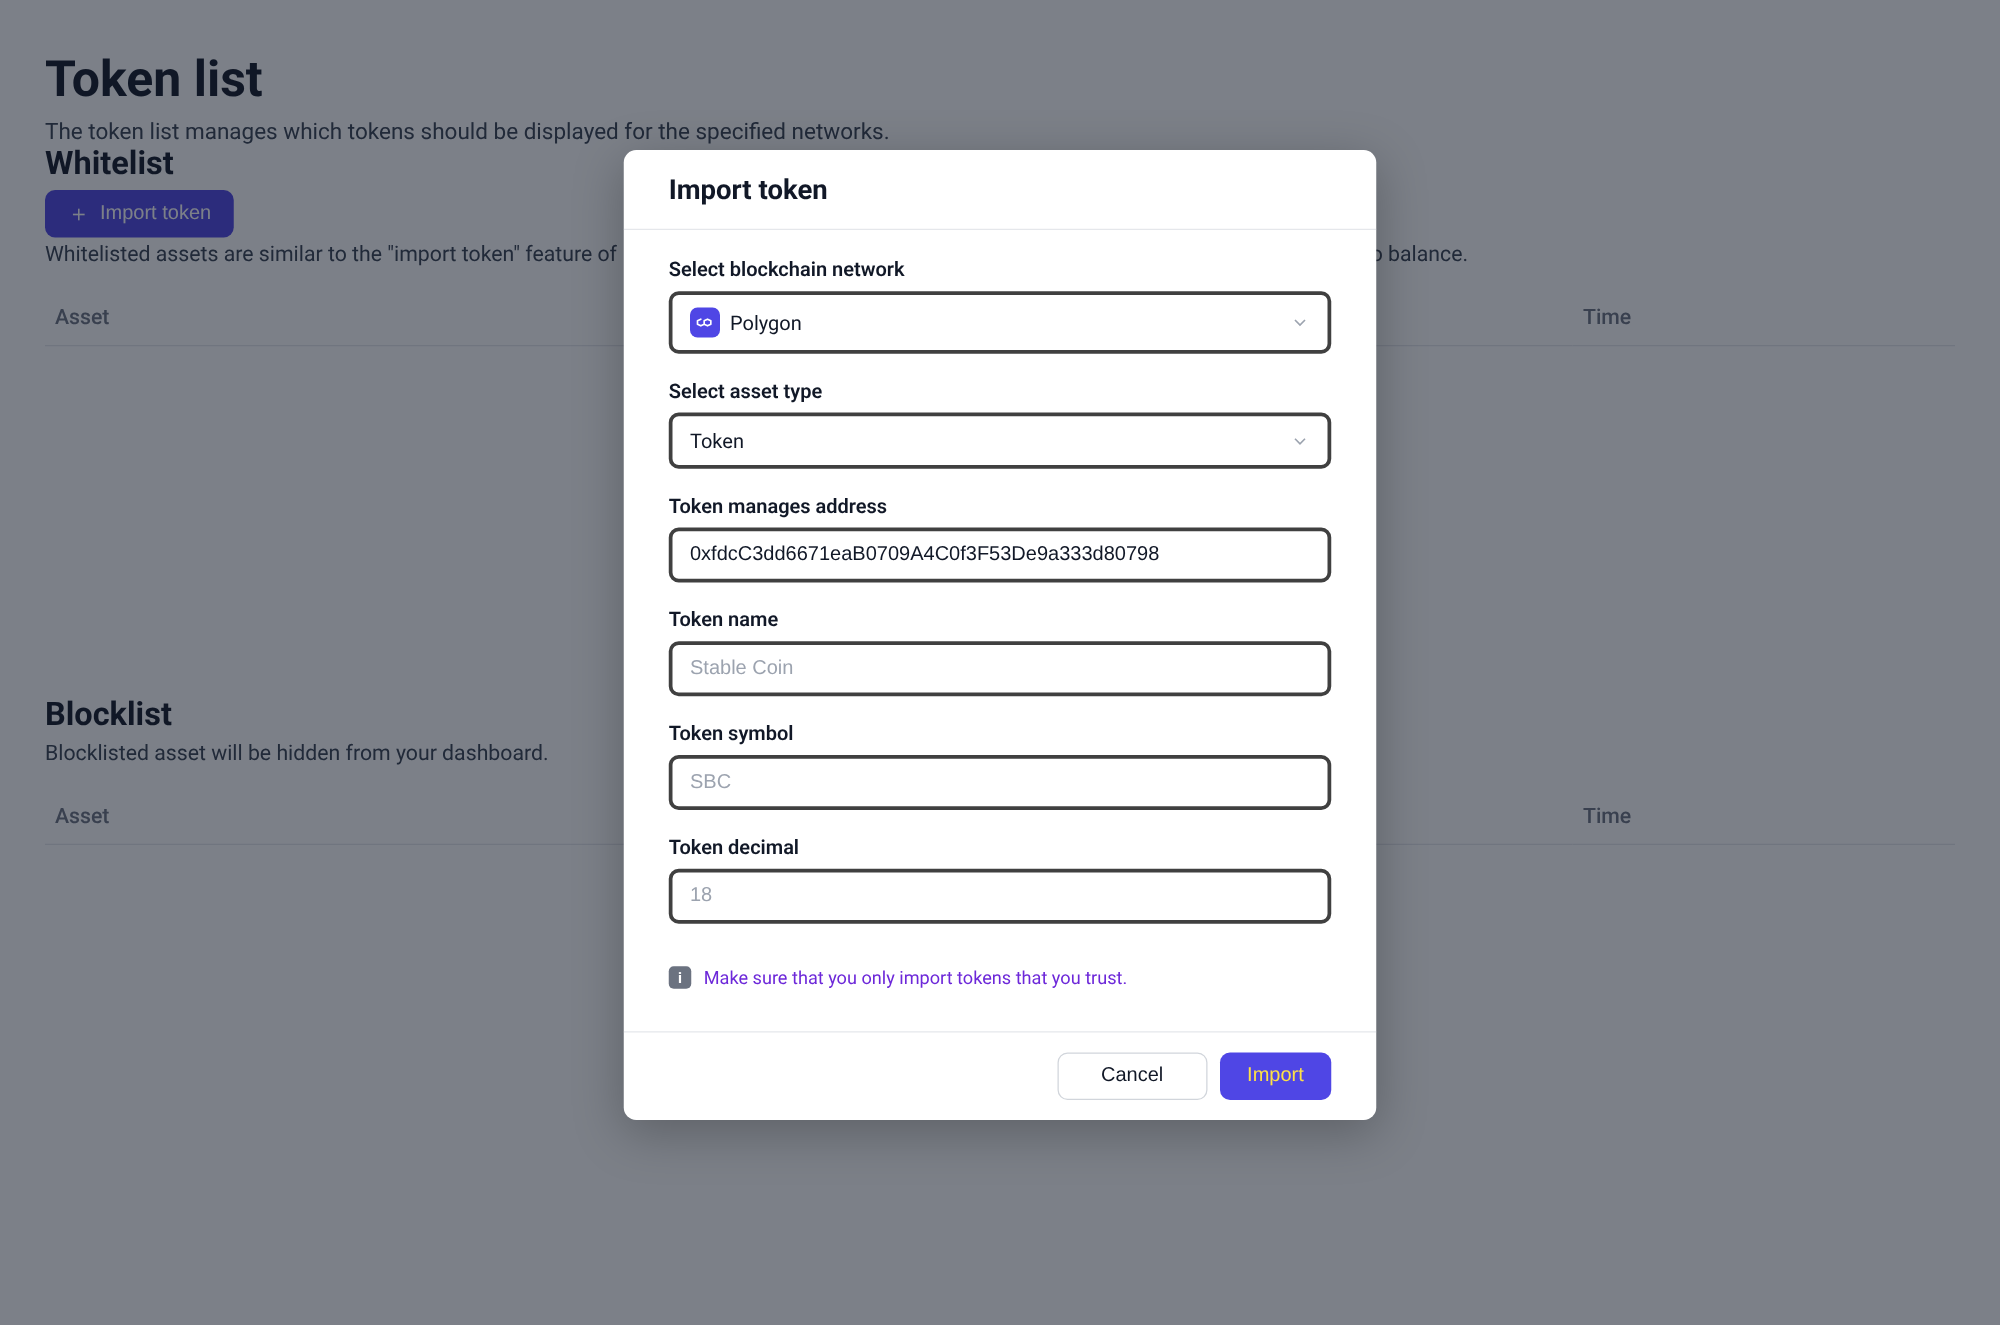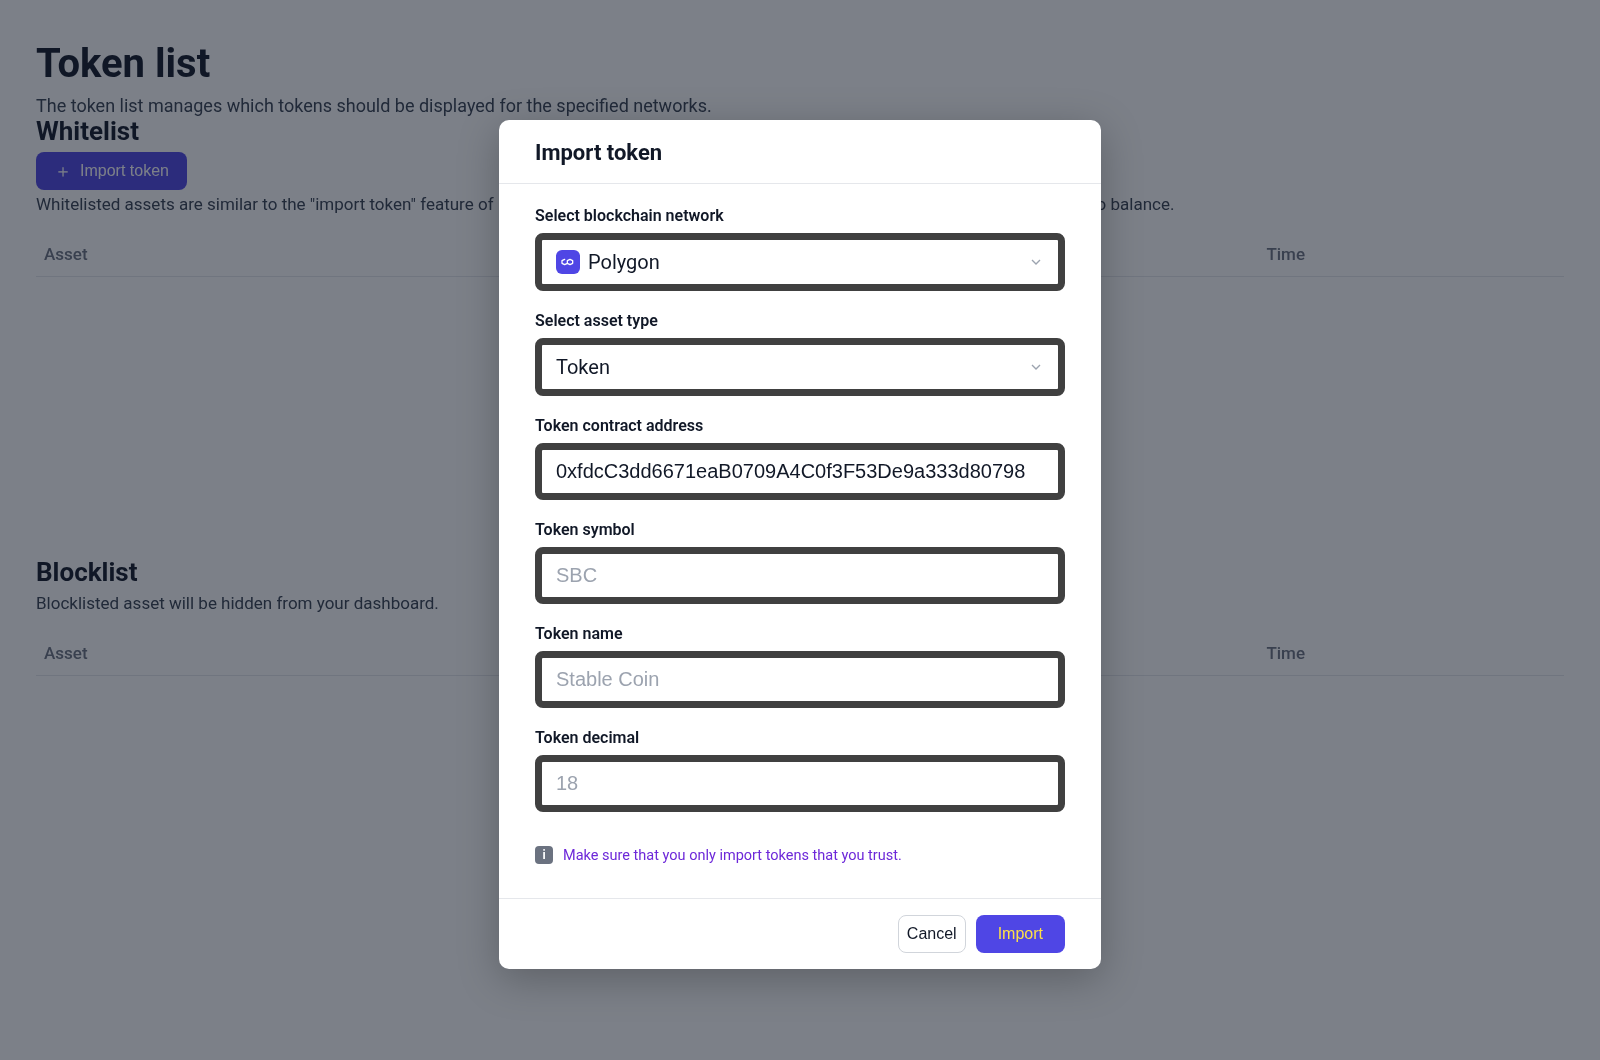--- a/index.html
+++ b/index.html
@@ -111,24 +111,24 @@
   }
   .field-label {
     display: block;
     font-size: 16px;
     font-weight: 600;
     margin-bottom: 8px;
     color: #111827;
   }
   .select, .text-input {
     width: 100%;
-    border: 7px solid #404040;
+    border: 3px solid #404040;
     border-radius: 8px;
     padding: 10px 14px;
-    font-size: 20px;
+    font-size: 16px;
     background: #fff;
     color: #111827;
     display: flex;
     align-items: center;
     justify-content: space-between;
     gap: 10px;
   }
   .select {
     cursor: pointer;
   }
@@ -186,21 +186,21 @@
     padding: 16px 36px;
     display: flex;
     justify-content: flex-end;
     gap: 10px;
   }
   .btn-secondary {
     background: #ffffff;
     border: 1px solid #d1d5db;
     color: #111827;
     border-radius: 8px;
-    padding: 9px 8px;
+    padding: 9px 34px;
     font-size: 16px;
     cursor: pointer;
   }
   .btn-import {
     background: #4f46e5;
     border: none;
     color: #fde047;
     border-radius: 8px;
     padding: 9px 22px;
     font-size: 16px;
@@ -281,32 +281,32 @@
           <div class="select-left">
             <span>Token</span>
           </div>
           <svg class="chevron" width="16" height="16" viewBox="0 0 24 24" fill="none" stroke="currentColor" stroke-width="2">
               <polyline points="6 9 12 15 18 9"></polyline>
             </svg>
         </div>
       </div>
 
       <div class="field">
-        <label class="field-label">Token contract address</label>
+        <label class="field-label">Token manages address</label>
         <input class="text-input" type="text" value="0xfdcC3dd6671eaB0709A4C0f3F53De9a333d80798" style="">
+      </div>
+
+      <div class="field">
+        <label class="field-label">Token name</label>
+        <input class="text-input" type="text" placeholder="Stable Coin" style="">
       </div>
 
       <div class="field">
         <label class="field-label">Token symbol</label>
         <input class="text-input" type="text" placeholder="SBC" style="">
-      </div>
-
-      <div class="field">
-        <label class="field-label">Token name</label>
-        <input class="text-input" type="text" placeholder="Stable Coin" style="">
       </div>
 
       <div class="field">
         <label class="field-label">Token decimal</label>
         <input class="text-input" type="text" placeholder="18" style="">
       </div>
 
       <div class="info-row">
         <span class="info-icon">i</span>
         <span class="info-text">Make sure that you only import tokens that you trust.</span>

